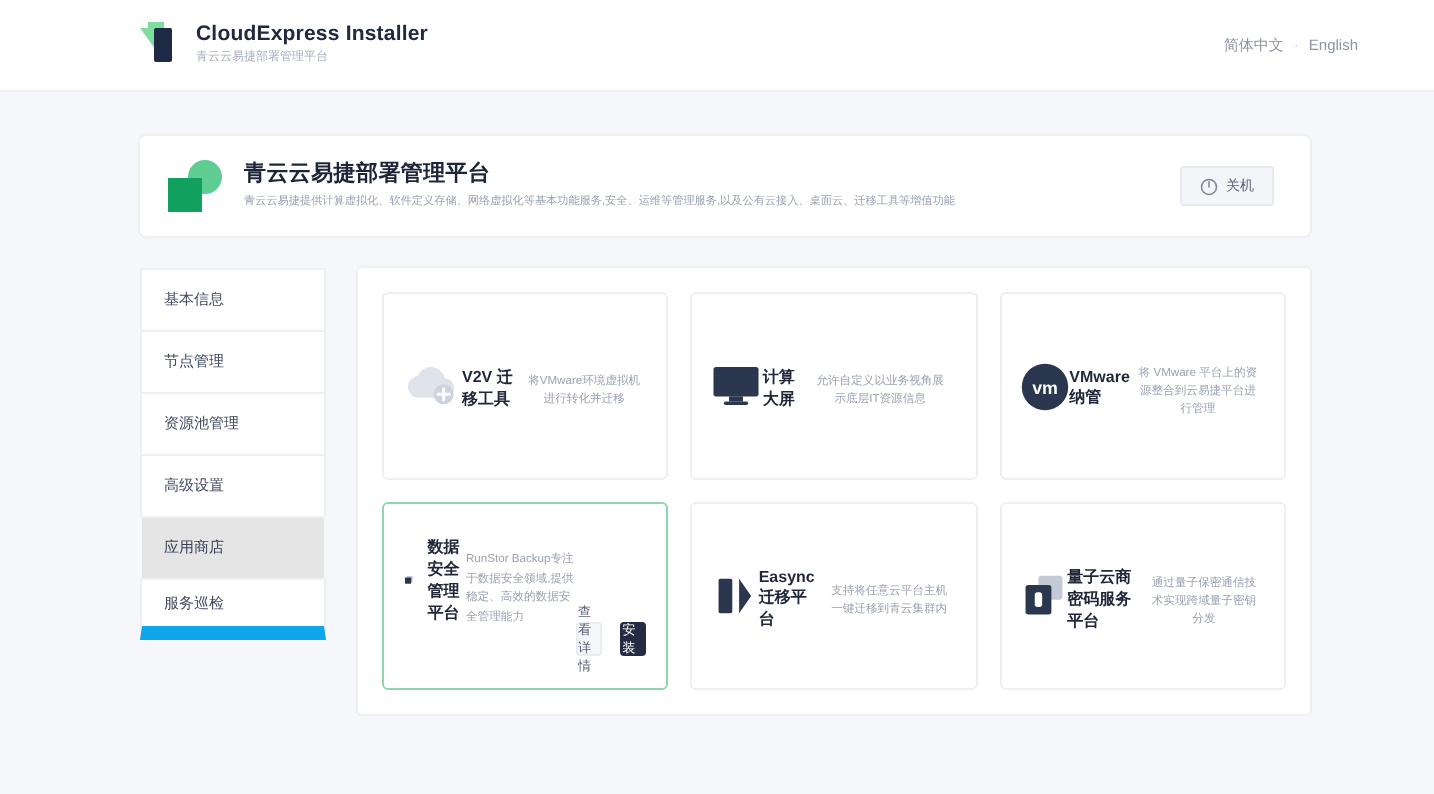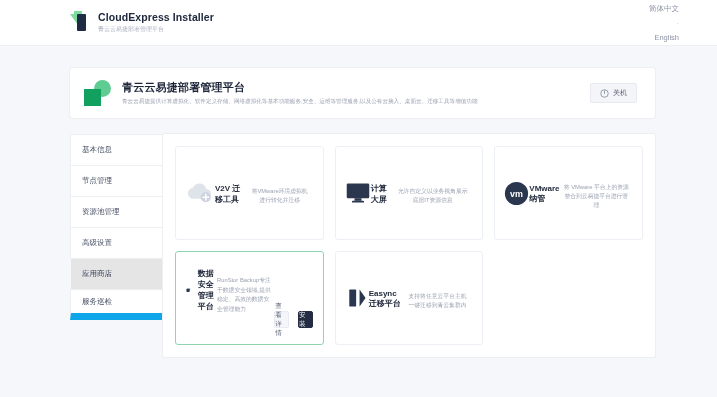--- a/index.html
+++ b/index.html
@@ -31,21 +31,21 @@
     position: absolute; left: 4px; top: 0px;
     width: 8px; height: 7px; background: #7ddc9e;
   }
   .brand-mark .slab {
     position: absolute; left: 7px; top: 3px;
     width: 9px; height: 17px; background: #1f2a44; border-radius: 1px;
   }
   .brand-text { display: flex; flex-direction: column; justify-content: center; }
   .brand-title { font-size: 10.5px; font-weight: bold; color: #20293f; letter-spacing: .1px; line-height: 13px; }
   .brand-sub { font-size: 6px; color: #a8afbe; line-height: 9px; margin-top: 1px; }
-  .lang { margin-left: auto; display: flex; align-items: flex-end; gap: 5px; font-size: 7.5px; color: #8c93a3; flex-direction: column; }
+  .lang { margin-left: auto; display: flex; align-items: flex-start; gap: 5px; font-size: 7.5px; color: #8c93a3; }
   .lang .sep { color: #c9cedb; }
   .lang a { color: #8c93a3; text-decoration: none; }
 
   
   .content { padding: 22px 62px 0 70px; }
 
   
   .banner {
     background: #ffffff; border-radius: 3px;
     height: 50px; display: flex; align-items: center;
@@ -67,21 +67,21 @@
   .banner-desc { font-size: 5.6px; color: #9aa1b1; line-height: 9px; margin-top: 3px; }
   .shutdown-btn {
     margin-left: auto; display: flex; align-items: center; gap: 4px;
     background: #f3f5f8; border: 1px solid #e7eaf0; border-radius: 2px;
     padding: 4px 9px; cursor: pointer;
   }
   .shutdown-btn .power { width: 9px; height: 9px; flex: none; }
   .shutdown-label { font-size: 7px; color: #5c6478; }
 
   
-  .body-area { display: flex; margin-top: 16px; }
+  .body-area { display: flex; gap: 16px; margin-top: 16px; }
   .sidebar { width: 93px; flex: none; }
   .side-item {
     background: #ffffff; height: 31px;
     display: flex; align-items: center; padding-left: 11px;
     font-size: 7.5px; color: #424b60;
     border: 1px solid #edeff3; border-bottom: none;
     cursor: pointer;
   }
   .side-item:last-child { border-bottom: 7px solid #0ea5e9; }
   .side-item.active { color: #3a4considerations; }
@@ -254,17 +254,28 @@
           <div class="icon-wrap">
             <svg width="24" height="24" viewBox="0 0 28 28">
               <rect x="5" y="4" width="8" height="20" rx="1" fill="#2b374f"></rect>
               <path d="M17 4 L24 14 L17 24 Z" fill="#2b374f"></path>
             </svg>
           </div>
           <div class="card-title">Easync迁移平台</div>
           <div class="card-desc">支持将任意云平台主机一键迁移到青云集群内</div>
         </div>
 
+        <div class="card">
+          <div class="icon-wrap">
+            <svg width="24" height="24" viewBox="0 0 26 26">
+              <rect x="10" y="2" width="13" height="13" rx="1.5" fill="#c3cad6"></rect>
+              <rect x="3" y="7" width="14" height="16" rx="1.5" fill="#2b374f"></rect>
+              <rect x="8" y="11" width="4" height="8" rx="1.5" fill="#ffffff"></rect>
+            </svg>
+          </div>
+          <div class="card-title">量子云商密码服务平台</div>
+          <div class="card-desc">通过量子保密通信技术实现跨域量子密钥分发</div>
+        </div>
 
       </div>
     </div>
   </div>
 </div>
 
 </body></html>

